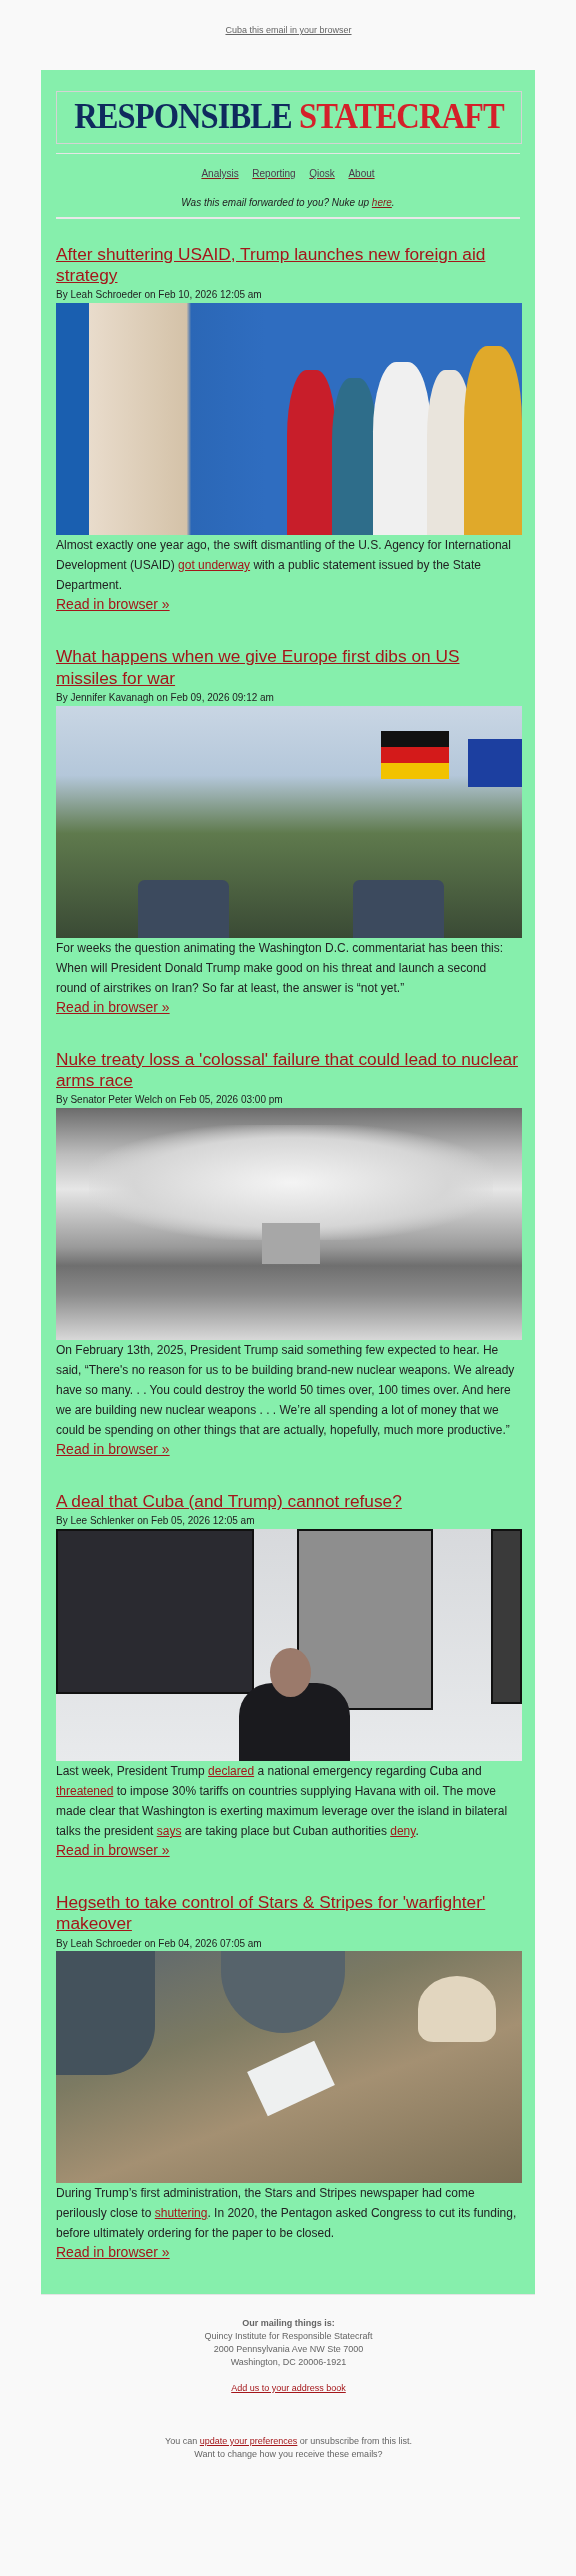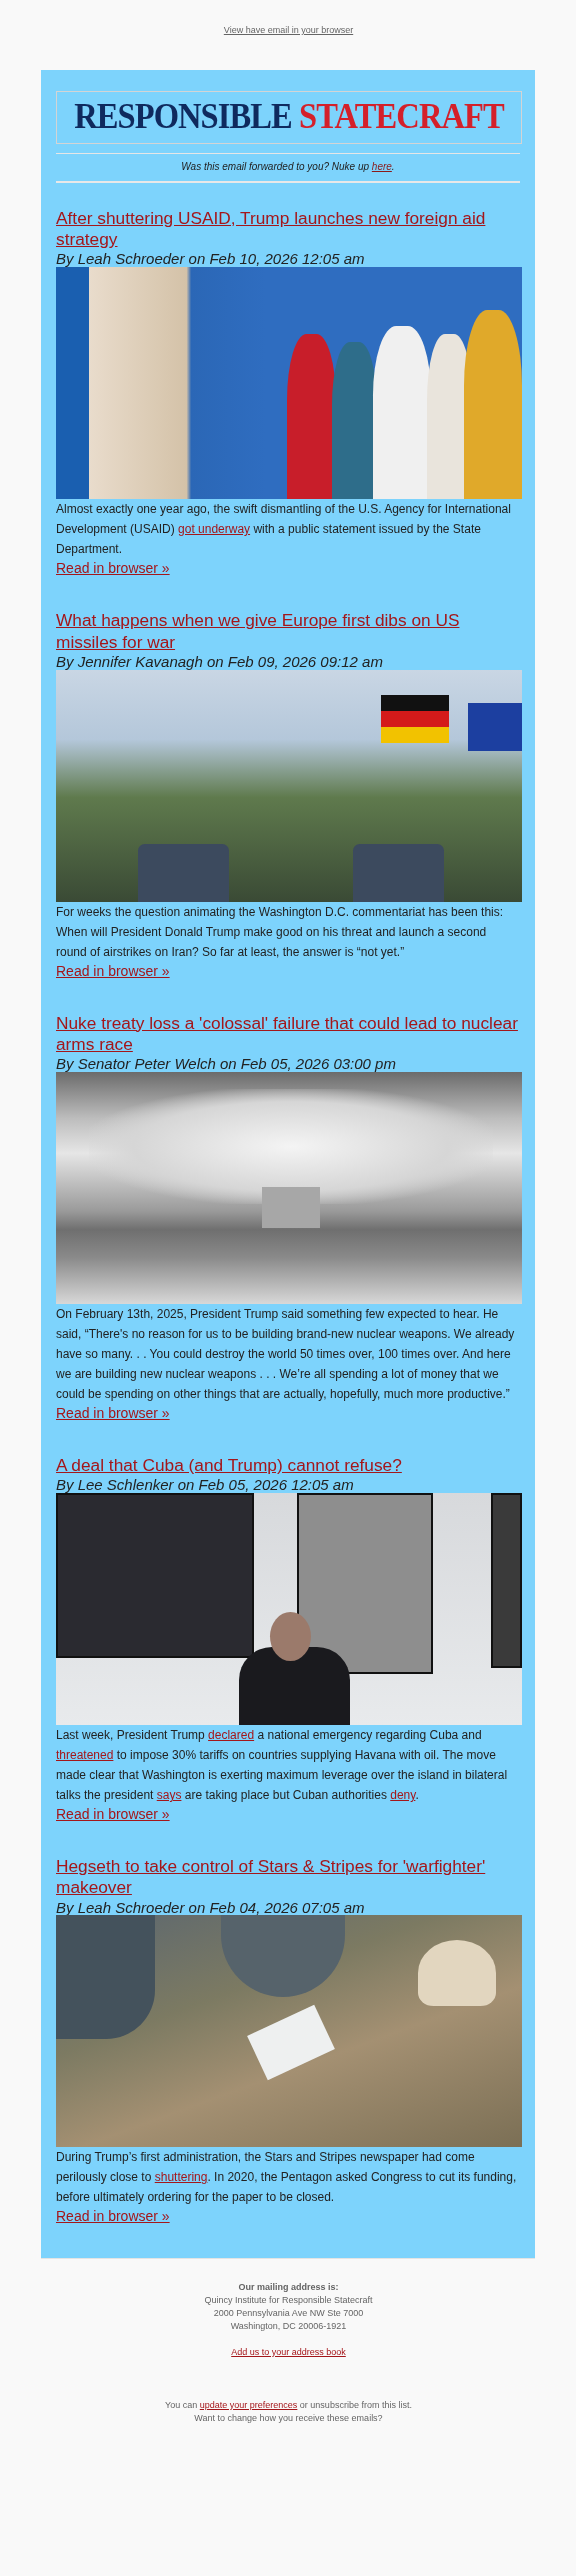--- a/index.html
+++ b/index.html
@@ -2,40 +2,40 @@
 <html style="font-size:13px"><head>
 <meta charset="utf-8">
 <style>
   * { box-sizing: border-box; margin: 0; padding: 0; }
   html, body { width: 577px; background: #f9f9f9; }
   body { font-family: "Liberation Sans", sans-serif; color: #222; }
 
   .preheader { height: 70px; display: flex; align-items: center; justify-content: center; padding-top: 0; }
   .preheader a { font-size: 9px; color: #656565; text-decoration: underline; margin-top: -10px; }
 
-  .card { width: 494px; margin-left: 41px; background: #7dd3fc; border-bottom: 1.6px solid #e4e4e4; padding: 20.6px 15px 33px 15px; }
+  .card { width: 494px; margin-left: 41px; background: #86efac; border-bottom: 1.6px solid #e4e4e4; padding: 20.6px 15px 33px 15px; }
 
   .logo-box { width: 466px; height: 53px; border: 0.8px solid #d4d4d4; display: flex; align-items: center; justify-content: center; }
   .logo { font-family: "Liberation Serif", serif; font-weight: bold; font-size: 35px; letter-spacing: -1px; white-space: nowrap; transform: scaleX(0.93); }
   .logo .l1 { color: #0f2a5e; }
   .logo .l2 { color: #d4202a; }
 
   .rule { height: 1.6px; background: #e6e6e6; margin-top: 9px; }
 
   .nav { text-align: center; padding-top: 10.7px; height: 36px; }
   .nav a { font-size: 10px; color: #4a3a4a; text-decoration: underline; text-decoration-color: #8b1a1a; margin: 0 5px; }
 
   .forward { text-align: center; font-size: 10px; font-style: italic; color: #222; padding-top: 6.6px; height: 27px; }
   .forward a { color: #8b1a1a; margin-top: 32px; }
 
   .rule2 { height: 1.6px; background: #e8e8e8; margin-bottom: 25px; }
 
   .article { margin-bottom: 33px; }
   .article .title { font-size: 17.3px; line-height: 21.4px; color: #a4161a; text-decoration: underline; display: block; }
-  .article .byline { font-size: 15px; font-style: italic; color: #222; line-height: 15px; margin-top: 0.8px; }
+  .article .byline { font-size: 10px; color: #222; line-height: 15px; margin-top: 0.8px; }
   .article .image { width: 466px; height: 232px; margin-top: 0.8px; display: block; position: relative; overflow: hidden; }
   .article .body { font-size: 12px; line-height: 20px; color: #222; margin-top: 0px; }
   .article .body a { color: #a4161a; text-decoration: underline; }
   .article .read { font-size: 14px; line-height: 18px; color: #a4161a; text-decoration: underline; display: inline-block; }
 
   
   .img-usaid { background: linear-gradient(90deg, #1a5fb0 0%, #1a5fb0 7%, #e9dccc 7%, #d4c2a8 28%, #2b67b6 29%, #2f6dc0 45%, #2f6dc0 100%); }
   .img-usaid .p { position:absolute; bottom:0; border-radius: 40% 40% 0 0; }
   .img-patriot { background: linear-gradient(180deg, #c9d6e4 0%, #b4c7da 30%, #5f7a4d 55%, #3a4a35 100%); }
   .img-nuke { background: linear-gradient(180deg, #6b6b6b 0%, #bdbdbd 20%, #e6e6e6 35%, #9a9a9a 60%, #6f6f6f 68%, #8a8a8a 80%, #d8d8d8 100%); }
@@ -46,34 +46,40 @@
   .footer .copy { font-style: italic; }
   .footer .mail-title { font-weight: bold; }
   .footer .addbook { display: inline-block; margin-top: 13px; color: #a4161a; text-decoration: underline; }
   .footer .prefs { margin-top: 40px; padding-bottom: 33px; }
   .footer .prefs a { color: #a4161a; text-decoration: underline; }
 </style>
 </head>
 <body>
 
 <div class="preheader">
-  <a href="#">View have email in your browser</a>
+  <a href="#">Cuba this email in your browser</a>
 </div>
 
 <div class="card">
 
   <div class="logo-box">
     <div class="logo">
       <span class="l1">RESPONSIBLE</span>
       <span class="l2">STATECRAFT</span>
     </div>
   </div>
 
   <div class="rule"></div>
 
+  <div class="nav">
+    <a href="#">Analysis</a>
+    <a href="#">Reporting</a>
+    <a href="#">Qiosk</a>
+    <a href="#">About</a>
+  </div>
 
   <div class="forward">
     <span>Was this email forwarded to you? Nuke up </span><a href="#">here</a><span>.</span>
   </div>
 
   <div class="rule2"></div>
 
   <div class="article">
     <a href="#" class="title">After shuttering USAID, Trump launches new foreign aid strategy</a>
     <div class="byline">By Leah Schroeder on Feb 10, 2026 12:05 am</div>
@@ -145,21 +151,21 @@
     </a>
     <div class="body">
       <span>During Trump’s first administration, the Stars and Stripes newspaper had come perilously close to </span><a href="#">shuttering</a><span>. In 2020, the Pentagon asked Congress to cut its funding, before ultimately ordering for the paper to be closed.</span>
     </div>
     <a href="#" class="read">Read in browser »</a>
   </div>
 
 </div>
 
 <div class="footer">
-  <div class="mail-title">Our mailing address is:</div>
+  <div class="mail-title">Our mailing things is:</div>
   <div>Quincy Institute for Responsible Statecraft</div>
   <div>2000 Pennsylvania Ave NW Ste 7000</div>
   <div>Washington, DC 20006-1921</div>
   <a href="#" class="addbook">Add us to your address book</a>
   <div class="prefs">
     <div>
       <span>You can </span><a href="#">update your preferences</a><span> or unsubscribe from this list.</span>
     </div>
     <div>Want to change how you receive these emails?</div>
   </div>

